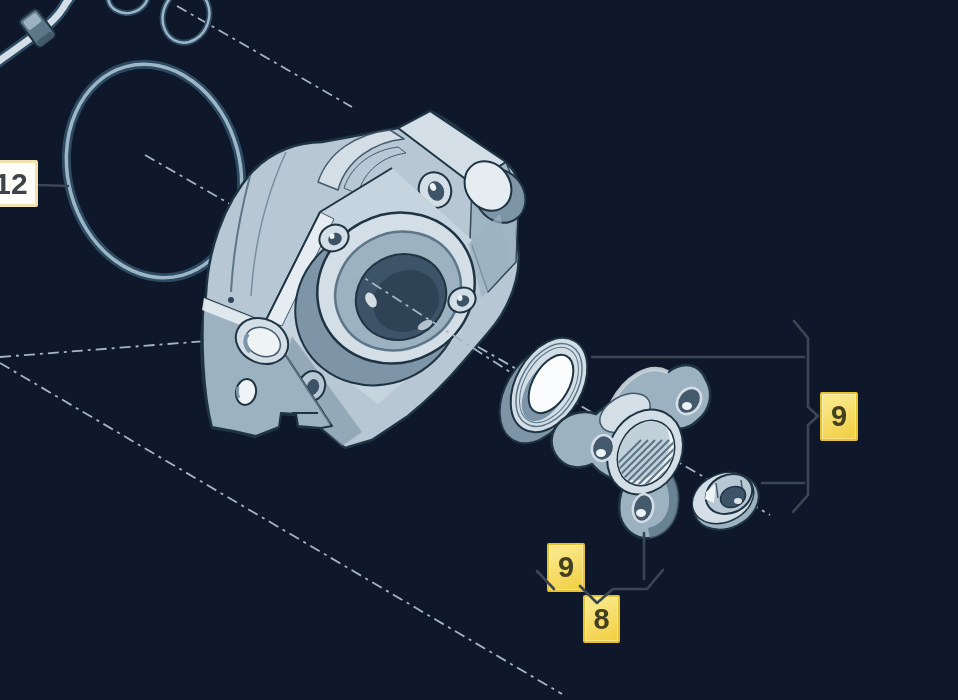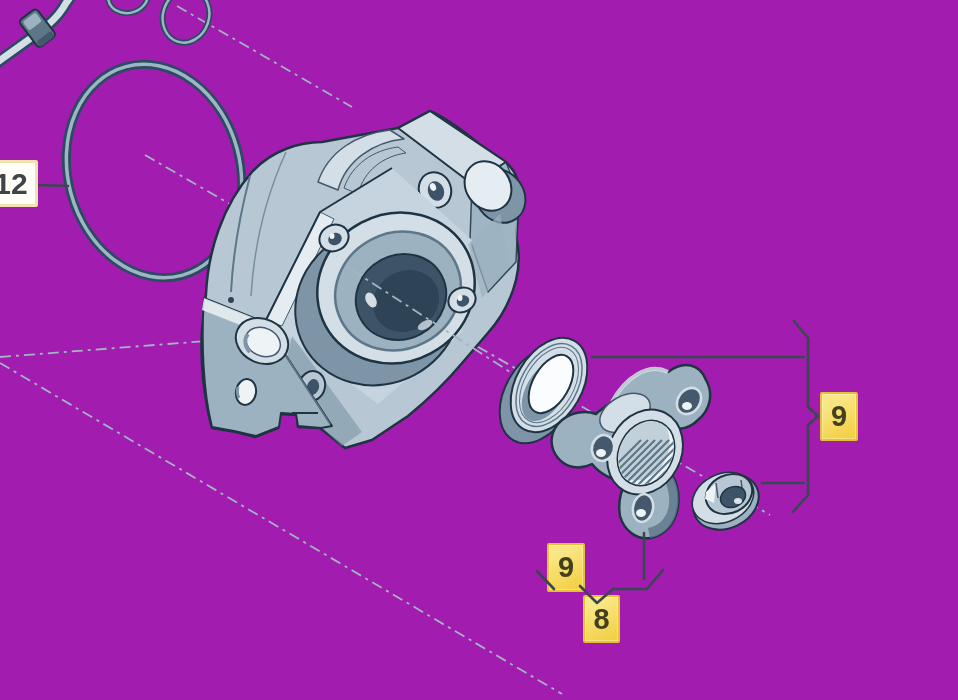--- a/index.html
+++ b/index.html
@@ -1,16 +1,16 @@
 <!DOCTYPE html>
 <html style="--outline: #1f3443; --fill-lighter: #e6edf2; --fill-light: #d3dee7; --fill-face: #c6d4df; --fill-mid: #b7c7d3; --fill-mid2: #9db2c1; --fill-shadow: #7d95a7; --fill-dark: #5d7789; --fill-darker: #44596b; --bore-dark: #3d5468; --bore-darkest: #2e4356; --white-face: #eef3f6; --ring-core: #9db6c6; --ring-dark: #2c4a62; --axis-line: #a3b5c2; --leader-line: #3a4753; --callout-hl-bg: #f9e786; --callout-hl-bg2: #f2cd3e; --callout-hl-border: #e6c232; --callout-hl-text: #433f1f; --callout-plain-bg: #fffef8; --callout-plain-border: #f2e2ad; --callout-plain-text: #3e4449;"><head>
 <meta charset="utf-8">
 <style>
   html,body{margin:0;padding:0;background:#fff;}
-  .stage{position:relative;width:958px;height:700px;background:#a21caf;overflow:hidden;
+  .stage{position:relative;width:958px;height:700px;background:#0f172a;overflow:hidden;
          font-family:"Liberation Sans",sans-serif;text-align:right;}
   .stage svg{position:absolute;left:0;top:0;}
   svg .axis{stroke:var(--axis-line);stroke-width:1.8;fill:none;stroke-dasharray:11 5 3 5;}
   svg .leader{stroke:var(--leader-line);stroke-width:2.6;fill:none;stroke-linecap:round;stroke-linejoin:round;}
   .callout{position:absolute;display:flex;align-items:center;justify-content:center;
            font-weight:bold;z-index:5;box-sizing:border-box;border-radius:2px;cursor:pointer;}
   .callout.plain{background:var(--callout-plain-bg);border:3px solid var(--callout-plain-border);
            color:var(--callout-plain-text);font-size:30px;}
   .callout.hl{background:linear-gradient(155deg,var(--callout-hl-bg) 20%,var(--callout-hl-bg2));
            border:2.5px solid var(--callout-hl-border);color:var(--callout-hl-text);font-size:29px;

